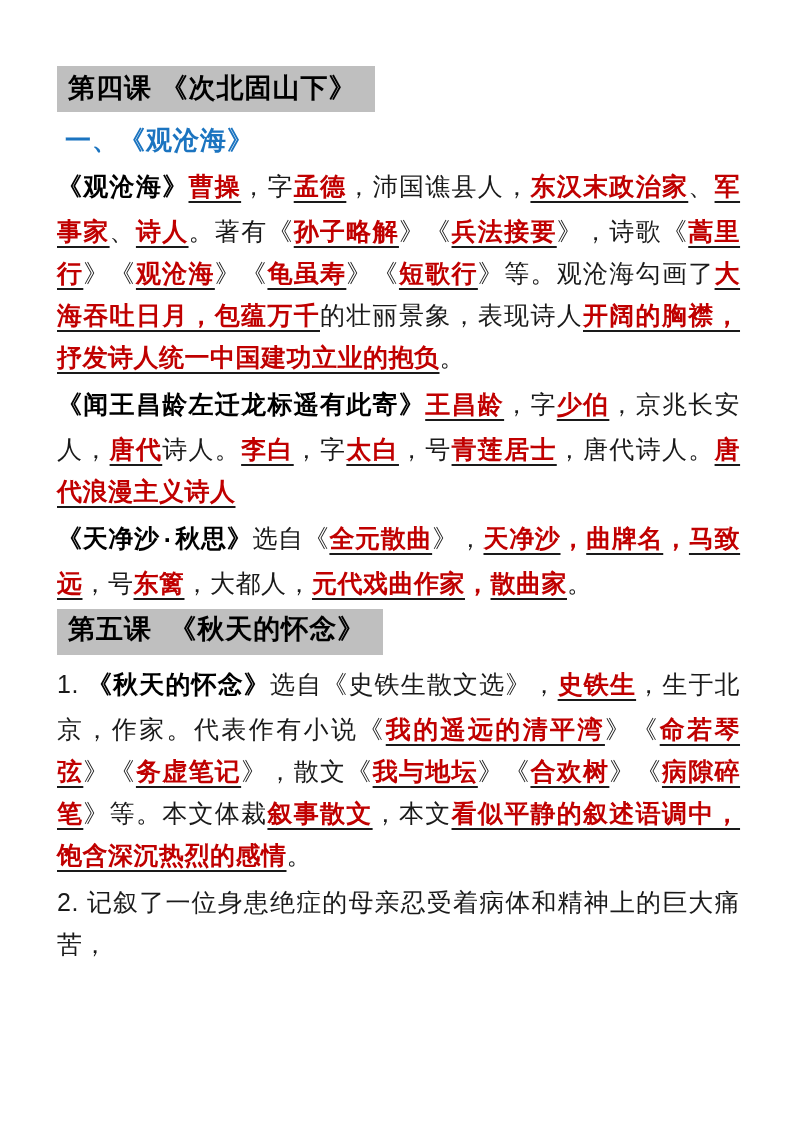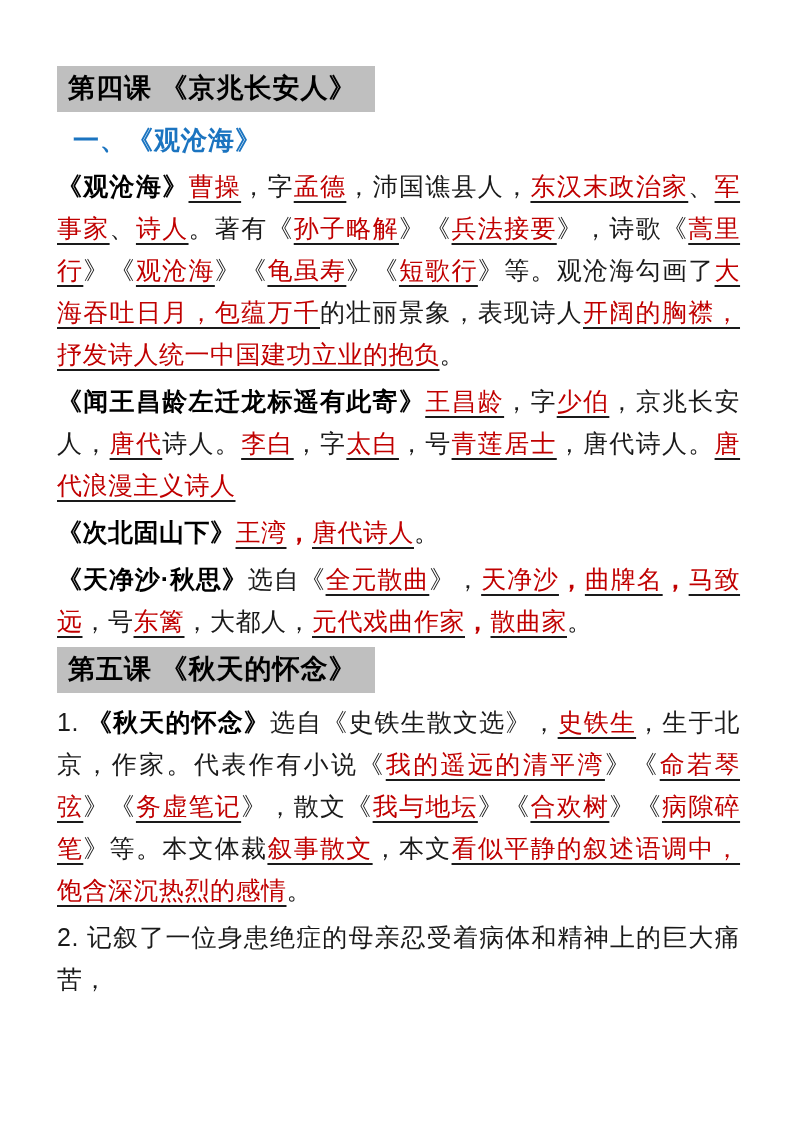--- a/index.html
+++ b/index.html
@@ -17,76 +17,77 @@
     padding: 66px 53px 0 57px;
     font-family: "Liberation Sans", "DejaVu Sans", sans-serif;
     color: #1a1a1a;
     overflow: hidden;
   }
   .title-row {
     margin: 0 0 8px 0;
   }
   .title-row.spaced {
     margin-top: 4px;
+    font-family: Liberation Mono, monospace;
   }
   .title-block {
     display: inline-block;
     background: var(--title-bg, #bfbfbf);
     color: #000000;
     font-weight: 700;
     font-size: 27px;
     line-height: 1.22;
     padding: 6px 18px 7px 11px;
     letter-spacing: 1px;
   }
   h2.heading {
     color: var(--heading-blue, #1b74c0);
     font-weight: 700;
     font-size: 26px;
     line-height: 40px;
-    margin: 8px 0 5px 16px;
+    margin: 8px 0 5px 8px;
     letter-spacing: 1px;
   }
   p.para {
     font-size: 25px;
     line-height: 42px;
     margin: 0 0 5px 0;
     text-align: justify;
     letter-spacing: 0.5px;
   }
   span.plain {
     color: #1a1a1a;
     font-weight: 400;
   }
   span.bold {
     color: #000000;
     font-weight: 700;
+    font-family: Liberation Mono, monospace;
   }
   span.red {
     color: var(--accent-red, #c00000);
-    font-weight: 400;
+    font-weight: 700;
     text-decoration: underline;
     text-decoration-color: #1a1a1a;
     text-decoration-thickness: 2px;
     text-underline-offset: 6px;
   }
   span.redplain {
     color: var(--accent-red, #c00000);
     font-weight: 700;
     text-decoration: none;
   }
 </style>
 </head>
 <body>
 
 <div class="page" style="--heading-blue: #1b74c0; --accent-red: #c00000; --title-bg: #bfbfbf; background: rgb(255, 255, 255);">
   <main id="doc">
-      <div class="title-row"><div class="title-block">第四课 《京兆长安人》</div></div>
+      <div class="title-row"><div class="title-block">第四课 《次北固山下》</div></div>
       <h2 class="heading">一、《观沧海》</h2>
       <p class="para"><span class="bold">《观沧海》</span><span class="red">曹操</span><span class="plain">，字</span><span class="red">孟德</span><span class="plain">，沛国谯县人，</span><span class="red">东汉末政治家</span><span class="plain">、</span><span class="red">军事家</span><span class="plain">、</span><span class="red">诗人</span><span class="plain">。著有《</span><span class="red">孙子略解</span><span class="plain">》《</span><span class="red">兵法接要</span><span class="plain">》，诗歌《</span><span class="red">蒿里行</span><span class="plain">》《</span><span class="red">观沧海</span><span class="plain">》《</span><span class="red">龟虽寿</span><span class="plain">》《</span><span class="red">短歌行</span><span class="plain">》等。观沧海勾画了</span><span class="red">大海吞吐日月，包蕴万千</span><span class="plain">的壮丽景象，表现诗人</span><span class="red">开阔的胸襟，抒发诗人统一中国建功立业的抱负</span><span class="plain">。</span></p>
       <p class="para"><span class="bold">《闻王昌龄左迁龙标遥有此寄》</span><span class="red">王昌龄</span><span class="plain">，字</span><span class="red">少伯</span><span class="plain">，京兆长安人，</span><span class="red">唐代</span><span class="plain">诗人。</span><span class="red">李白</span><span class="plain">，字</span><span class="red">太白</span><span class="plain">，号</span><span class="red">青莲居士</span><span class="plain">，唐代诗人。</span><span class="red">唐代浪漫主义诗人</span></p>
-      <p class="para"><span class="bold">《次北固山下》</span><span class="red">王湾</span><span class="redplain">，</span><span class="red">唐代诗人</span><span class="plain">。</span></p>
       <p class="para"><span class="bold">《天净沙·秋思》</span><span class="plain">选自《</span><span class="red">全元散曲</span><span class="plain">》，</span><span class="red">天净沙</span><span class="redplain">，</span><span class="red">曲牌名</span><span class="redplain">，</span><span class="red">马致远</span><span class="plain">，号</span><span class="red">东篱</span><span class="plain">，大都人，</span><span class="red">元代戏曲作家</span><span class="redplain">，</span><span class="red">散曲家</span><span class="plain">。</span></p>
       <div class="title-row spaced"><div class="title-block">第五课 《秋天的怀念》</div></div>
       <p class="para"><span class="plain">1. </span><span class="bold">《秋天的怀念》</span><span class="plain">选自《史铁生散文选》，</span><span class="red">史铁生</span><span class="plain">，生于北京，作家。代表作有小说《</span><span class="red">我的遥远的清平湾</span><span class="plain">》《</span><span class="red">命若琴弦</span><span class="plain">》《</span><span class="red">务虚笔记</span><span class="plain">》，散文《</span><span class="red">我与地坛</span><span class="plain">》《</span><span class="red">合欢树</span><span class="plain">》《</span><span class="red">病隙碎笔</span><span class="plain">》等。本文体裁</span><span class="red">叙事散文</span><span class="plain">，本文</span><span class="red">看似平静的叙述语调中，饱含深沉热烈的感情</span><span class="plain">。</span></p>
       <p class="para"><span class="plain">2. 记叙了一位身患绝症的母亲忍受着病体和精神上的巨大痛苦，</span></p>
     </main>
 </div>
 
 </body></html>

